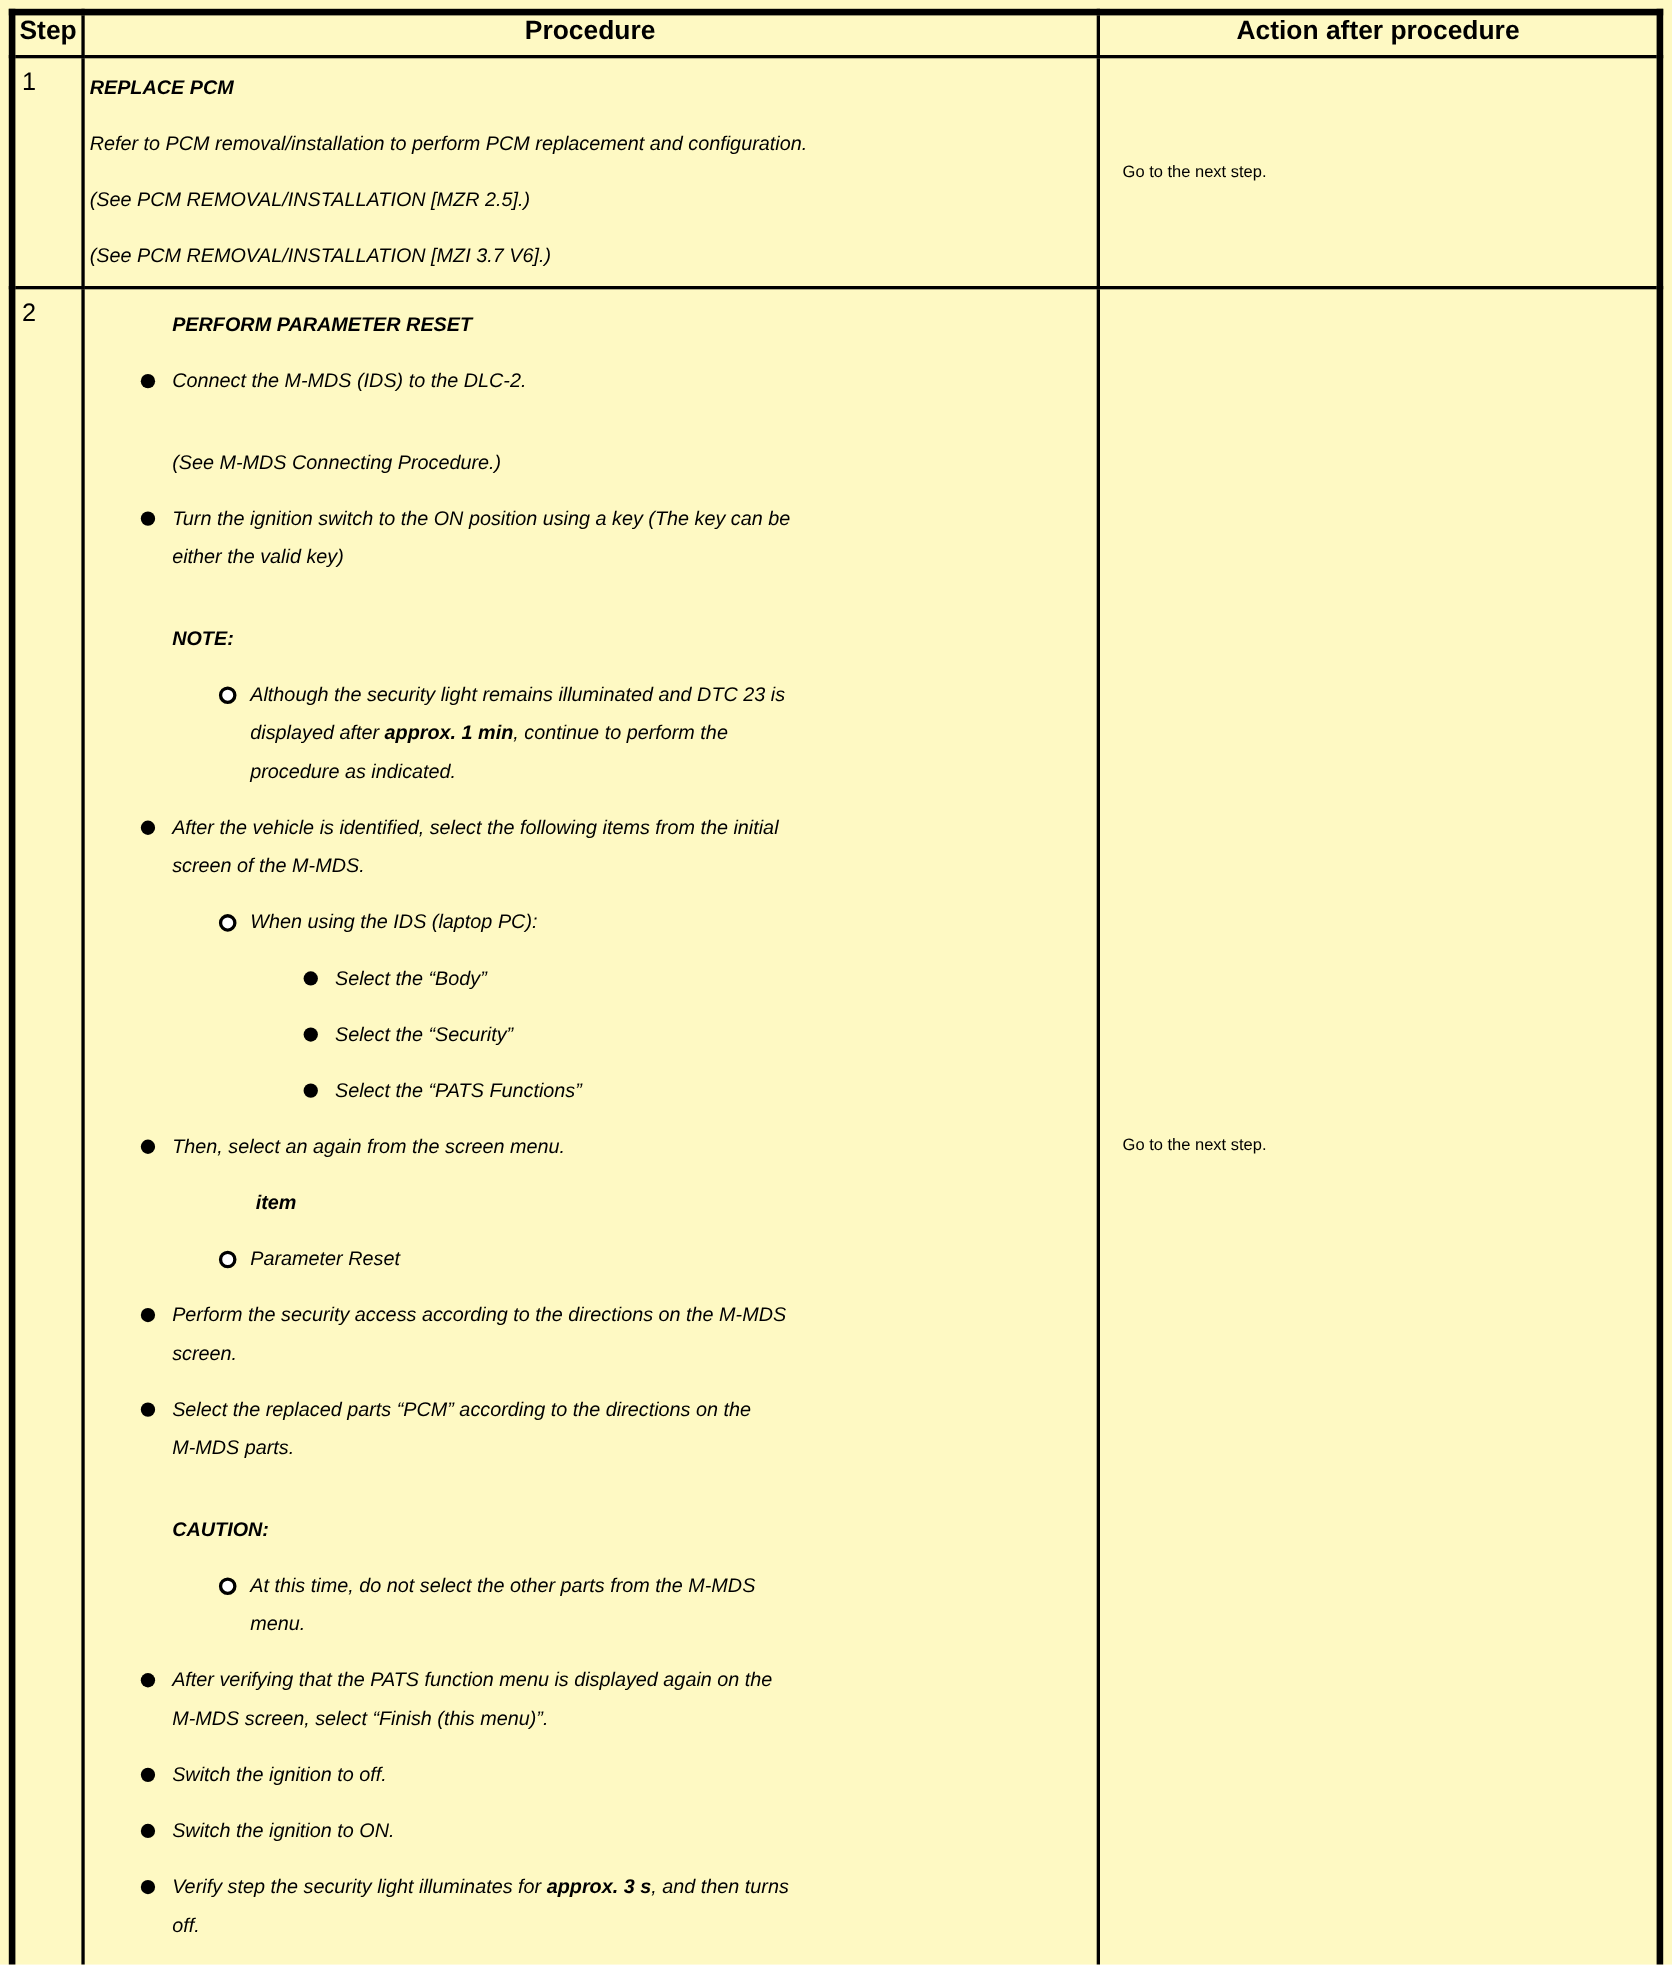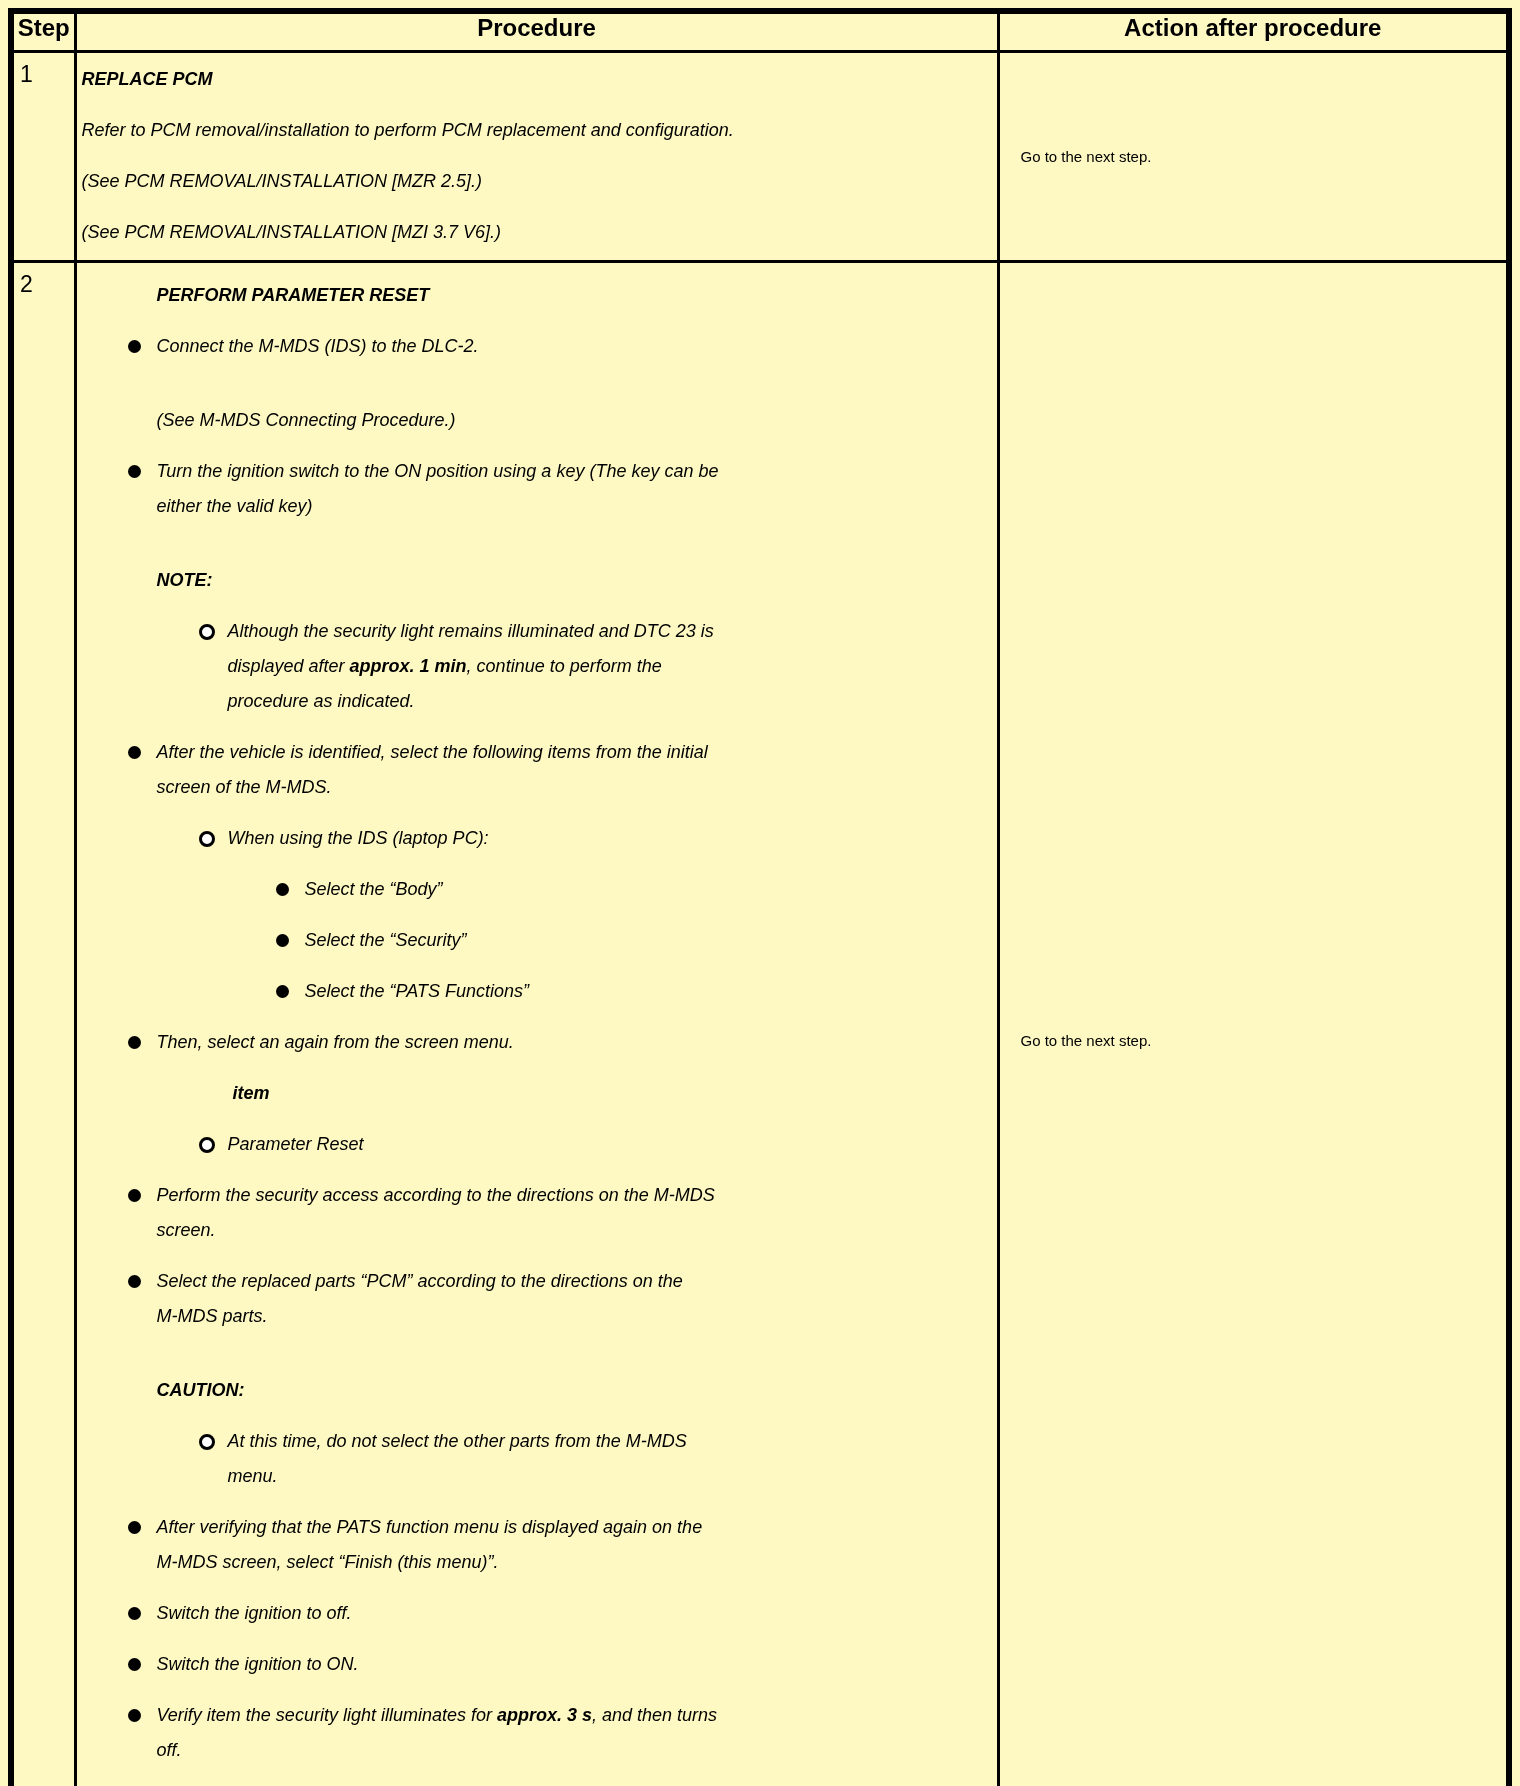--- a/index.html
+++ b/index.html
@@ -226,21 +226,21 @@
               </div>
               <div class="block lv0 has-mk">
                 <span class="mk dot"></span>
                 <span class="tx">
                   <span class="line"><span>Switch the ignition to ON.</span></span>
                 </span>
               </div>
               <div class="block lv0 has-mk">
                 <span class="mk dot"></span>
                 <span class="tx">
-                  <span class="line"><span>Verify item the security light illuminates for </span><span class="b">approx. 3 s</span><span>, and then turns</span></span>
+                  <span class="line"><span>Verify step the security light illuminates for </span><span class="b">approx. 3 s</span><span>, and then turns</span></span>
                   <span class="line"><span>off.</span></span>
                 </span>
               </div>
               <div class="block lv0 has-mk">
                 <span class="mk dot"></span>
                 <span class="tx">
                   <span class="line"><span>Switch the ignition to off.</span></span>
                 </span>
               </div>
             </div>

